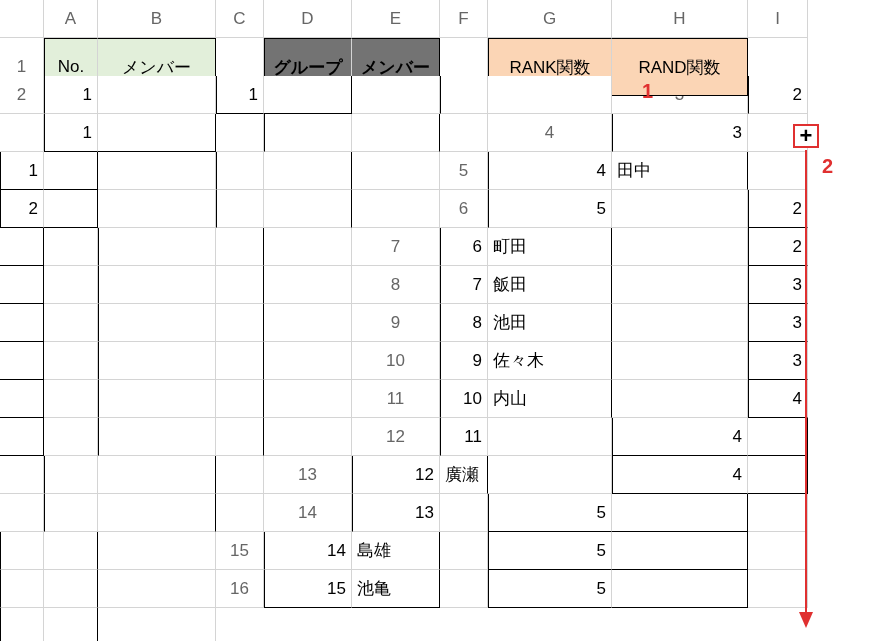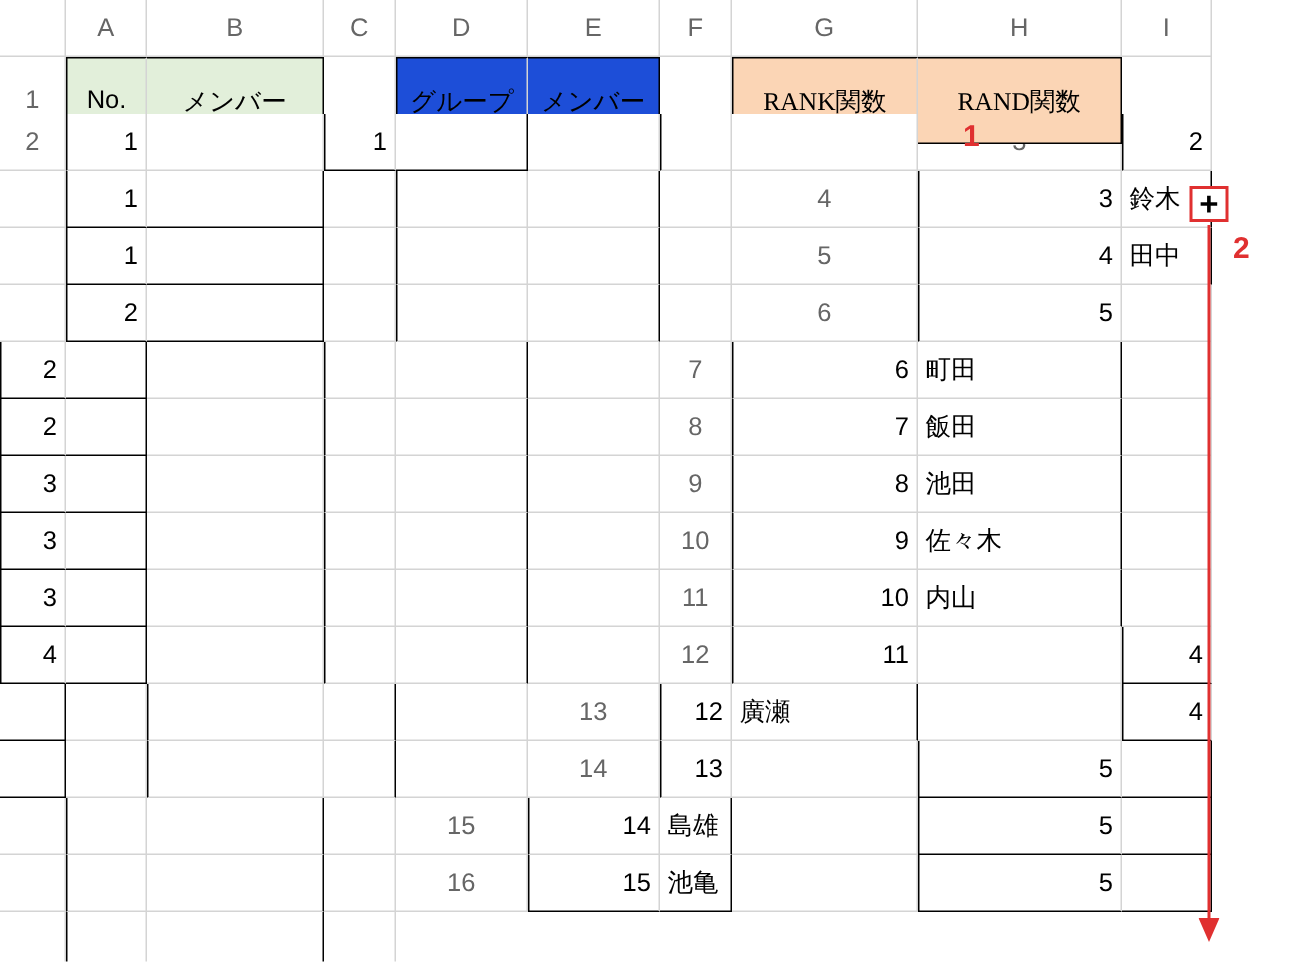--- a/index.html
+++ b/index.html
@@ -36,22 +36,22 @@
     align-items: center;
     padding: 0 5px;
     font-size: 17px;
     color: #000;
     background: #fff;
     position: relative;
   }
   .cell.right { justify-content: flex-end; }
   .cell.center { justify-content: center; }
   .hdr-green { background: #e2efda; font-weight: 500; }
-  .hdr-blue  { background: #1d4ed8; font-weight: 400; }
-  .hdr-orange{ background: #fbd5b5; font-weight: 500; font-family: Liberation Serif, serif; }
+  .hdr-blue  { background: #737373; font-weight: 700; }
+  .hdr-orange{ background: #fbd5b5; font-weight: 500; }
   .bL { border-left: 1px solid #000 !important; }
   .bR { border-right: 1px solid #000 !important; }
   .bT { border-top: 1px solid #000 !important; }
   .bB { border-bottom: 1px solid #000 !important; }
   .selected {
     outline: 2px solid #e03030;
     outline-offset: -1px;
   }
   .annotation {
     position: absolute;
@@ -113,21 +113,20 @@
     <div class="cell right bL">2</div>
     <div class="cell"></div>
     <div class="cell right bL bB">1</div>
     <div class="cell bR bB"></div>
     <div class="cell"></div>
     <div class="cell bL"></div>
     <div class="cell right bR"></div>
     <div class="cell"></div>
     <div class="row-header">4</div>
     <div class="cell right bL">3</div>
-    <div class="cell bR">鈴木</div>
     <div class="cell"></div>
     <div class="cell right bL bB">1</div>
     <div class="cell bR bB"></div>
     <div class="cell"></div>
     <div class="cell bL"></div>
     <div class="cell right bR"></div>
     <div class="cell"></div>
     <div class="row-header">5</div>
     <div class="cell right bL">4</div>
     <div class="cell bR">田中</div>

